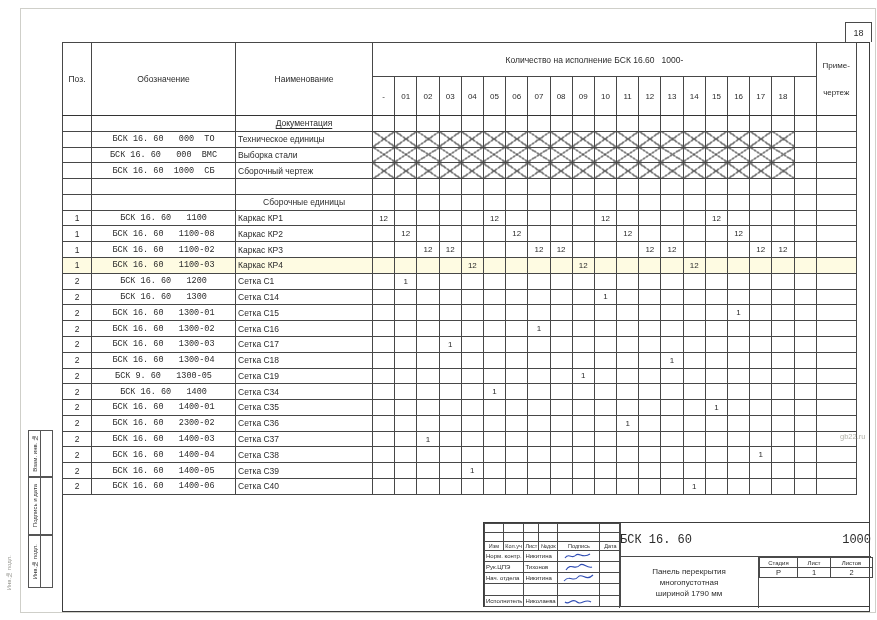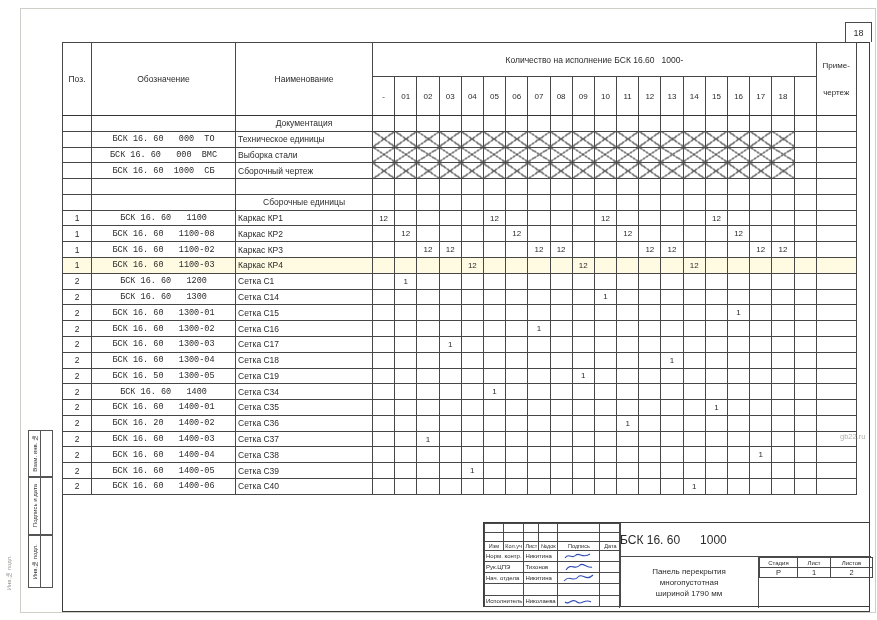--- a/index.html
+++ b/index.html
@@ -30,21 +30,21 @@
   #spec-table thead tr.hr2 { height:18px; }
   #spec-table thead th.qh { font-size:8px; border-bottom:1.4px solid #333; }
   #spec-table thead th { border-bottom:1.4px solid #333; }
   #spec-table th.h-qty { border-bottom:1px solid #474747; }
   #spec-table th.h-note { font-size:8px; line-height:9px; }
   tr.body { height:15.79px; }
   td.c-pos { text-align:center; }
   td.c-desig { text-align:center;font-family:Liberation Mono, monospace; }
   td.c-name { text-align:left; padding-left:6px; }
   td.c-name.section { text-align:center; padding-left:0; }
-  td.c-name.section.ul { text-underline-offset:2px; }
+  td.c-name.section.ul { text-decoration:underline; text-underline-offset:2px; }
   td.c-qty { text-align:center; font-size:8px; padding:0;
     border-top:1px solid #b2b2b2; border-bottom:1px solid #b2b2b2;
     border-left:1px solid #474747; border-right:1px solid #474747; }
   tr.body td.c-pos, tr.body td.c-desig, tr.body td.c-name, tr.body td.c-note {
     border-top:1px solid #6e6e6e; border-bottom:1px solid #6e6e6e; }
   td.cross { background-image:
     linear-gradient(to top right, transparent 47.5%, #555 47.5%, #555 52.5%, transparent 52.5%),
     linear-gradient(to bottom right, transparent 47.5%, #555 47.5%, #555 52.5%, transparent 52.5%); }
   tr.tint td { background-color:rgba(250,242,150,0.28); }
 
@@ -65,22 +65,22 @@
   .tb-left td { border:1px solid #4a4a4a; overflow:hidden; white-space:nowrap; padding:0 1px;
     vertical-align:middle; }
   .tb-left tr.tbe td { height:9px; }
   .tb-left tr.tbh td { height:9px; font-size:5.5px; text-align:center; }
   .tb-left tr.tbr td { height:11px; font-size:6px; }
   .tb-left tr.tbe2 td { height:12px; }
   .tb-left td.sigcell { padding:0; }
   .tb-left td.sigcell svg { display:block; margin:0 auto; }
 
   .tb-doc { position:absolute; left:135px; top:0; width:252px; height:34px; border-left:1px solid #4a4a4a;
-    border-bottom:1px solid #4a4a4a; display:flex; align-items:center; justify-content:flex-start; gap:20px;
-    font-size:12px; }
+    border-bottom:1px solid #4a4a4a; display:flex; align-items:center; justify-content:space-between; gap:20px;
+    font-size:12px;font-family:Liberation Mono, monospace; }
   .tb-title { position:absolute; left:135px; top:34px; width:139px; height:51px; border-left:1px solid #4a4a4a;
     display:flex; flex-direction:column; align-items:center; justify-content:center; font-size:8px; line-height:11px;
     text-align:left; }
   .tb-stage { position:absolute; left:274px; top:34px; width:113px; height:51px; border-left:1px solid #4a4a4a; }
   .tb-stage table { border-collapse:collapse; table-layout:fixed; width:113px; }
   .tb-stage td { border:1px solid #4a4a4a; text-align:center; overflow:hidden; }
   .tb-stage tr.sth td { height:10px; font-size:6px; }
   .tb-stage tr.stv td { height:10px; font-size:7.5px; }
   .tb-org { position:absolute; left:0; top:20px; width:113px; height:31px;
     display:flex; flex-direction:column; align-items:center; justify-content:center; }
@@ -572,21 +572,21 @@
           <td class="c-qty"></td>
           <td class="c-qty"></td>
           <td class="c-qty"></td>
           <td class="c-qty"></td>
           <td class="c-qty"></td>
           <td class="c-qty"></td>
           <td class="c-note"></td>
         </tr>
         <tr class="body">
           <td class="c-pos">2</td>
-          <td class="c-desig">БСК 16. 50   1300-05</td>
+          <td class="c-desig">БСК 9. 60   1300-05</td>
           <td class="c-name">Сетка С19</td>
           <td class="c-qty"></td>
           <td class="c-qty"></td>
           <td class="c-qty"></td>
           <td class="c-qty"></td>
           <td class="c-qty"></td>
           <td class="c-qty"></td>
           <td class="c-qty"></td>
           <td class="c-qty"></td>
           <td class="c-qty"></td>
@@ -650,21 +650,21 @@
           <td class="c-qty"></td>
           <td class="c-qty">1</td>
           <td class="c-qty"></td>
           <td class="c-qty"></td>
           <td class="c-qty"></td>
           <td class="c-qty"></td>
           <td class="c-note"></td>
         </tr>
         <tr class="body">
           <td class="c-pos">2</td>
-          <td class="c-desig">БСК 16. 20   1400-02</td>
+          <td class="c-desig">БСК 16. 60   2300-02</td>
           <td class="c-name">Сетка С36</td>
           <td class="c-qty"></td>
           <td class="c-qty"></td>
           <td class="c-qty"></td>
           <td class="c-qty"></td>
           <td class="c-qty"></td>
           <td class="c-qty"></td>
           <td class="c-qty"></td>
           <td class="c-qty"></td>
           <td class="c-qty"></td>

